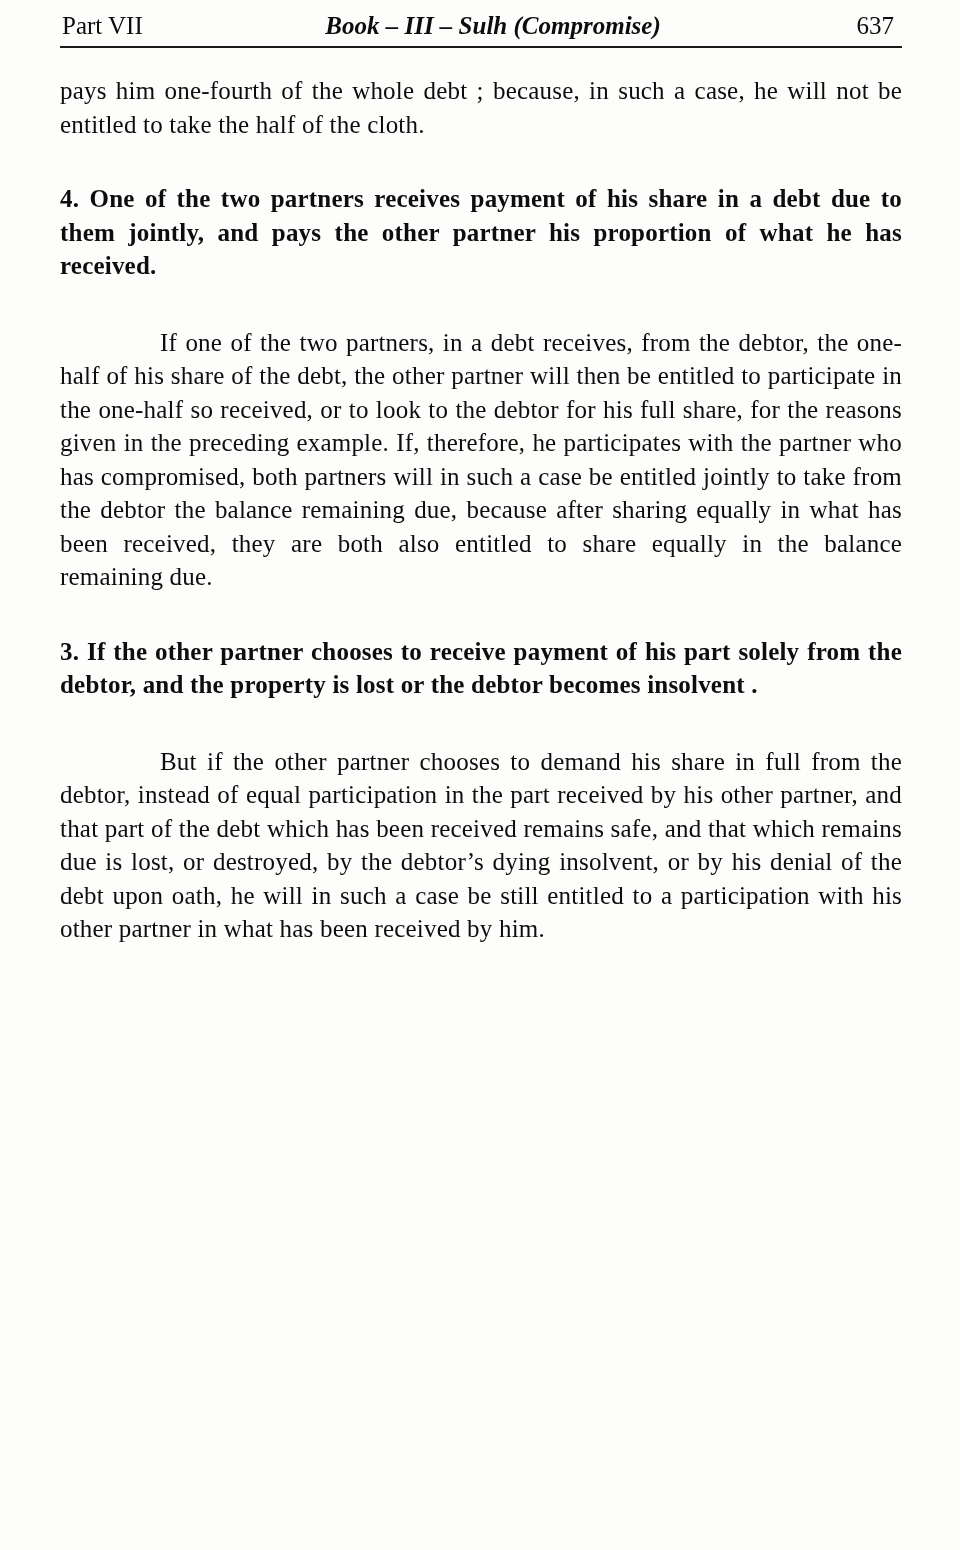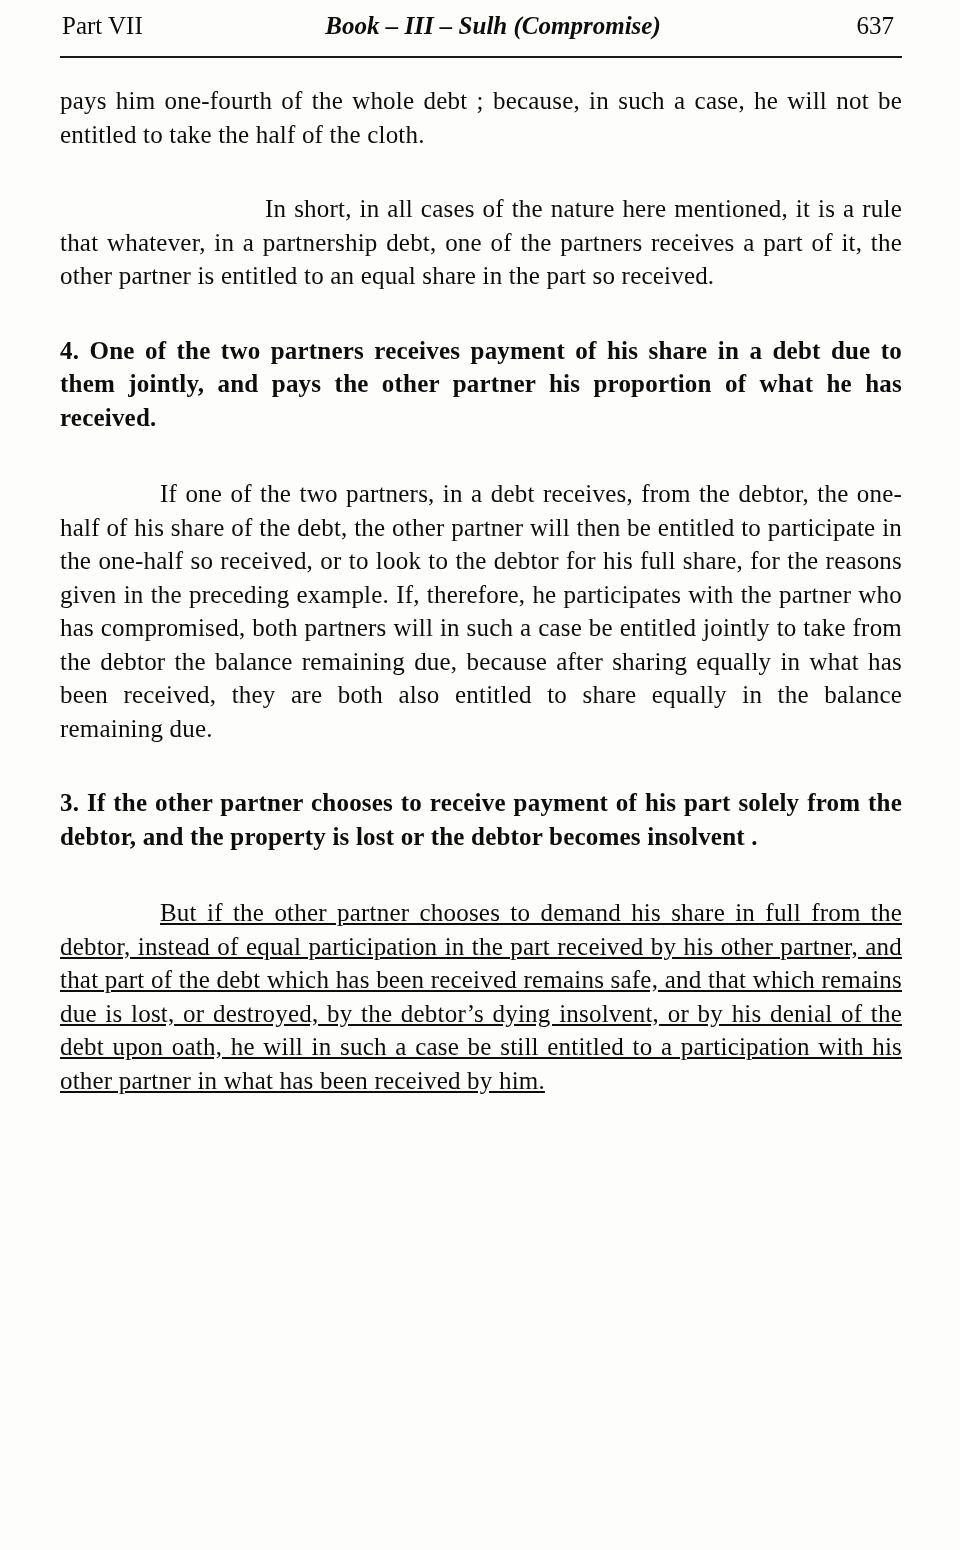--- a/index.html
+++ b/index.html
@@ -16,21 +16,21 @@
     color: #0d0d0d;
     font-family: "Liberation Serif", "DejaVu Serif", serif;
     box-sizing: border-box;
     padding: 10px 58px 20px 60px;
     overflow: hidden;
   }
   .page-header {
     display: flex;
     align-items: baseline;
     font-size: 25px;
-    padding: 2px 2px 16px 2px;
+    padding: 2px 2px 6px 2px;
   }
   .header-part {
     min-width: 140px;
     text-align: left;
   }
   .header-title {
     flex: 1;
     text-align: center;
     font-weight: bold;
     font-style: italic;
@@ -49,21 +49,20 @@
     font-size: 25px;
     line-height: 33.5px;
     text-align: justify;
     letter-spacing: 0.2px;
   }
   .para {
     margin: 0 0 41px 0;
   }
   .para.tight {
     margin-bottom: 0;
-    text-decoration: underline;
   }
   .indent-lg { text-indent: 205px; }
   .indent    { text-indent: 100px; margin-top: 43px; }
   .heading   { font-weight: bold; }
 </style>
 </head>
 <body>
 
 <div class="page">
 
@@ -72,21 +71,20 @@
     <span class="header-title">Book – III – Sulh (Compromise)</span>
     <span class="header-pagenum">637</span>
   </div>
 
   <hr class="header-rule">
 
   <div class="body-text">
 
     <p class="para">pays him one-fourth of the whole debt ; because, in such a case, he will not be entitled to take the half of the cloth.</p>
 
-    <p class="para indent-lg">In short, in all cases of the nature here mentioned, it is a rule that whatever, in a partnership debt, one of the partners receives a part of it, the other partner is entitled to an equal share in the part so received.</p>
 
     <p class="para heading">4.  One of the two partners receives payment of his share in a debt due to them jointly, and pays the other partner his proportion of what he has received.</p>
 
     <p class="para indent">If one of the two partners, in a debt receives, from the debtor, the one-half of his share of the debt, the other partner will then be entitled to participate in the one-half so received, or to look to the debtor for his full share, for the reasons given in the preceding example. If, therefore, he participates with the partner who has compromised, both partners will in such a case be entitled jointly to take from the debtor the balance remaining due, because after sharing equally in what has been received, they are both also entitled to share equally in the balance remaining due.</p>
 
     <p class="para heading">3.  If the other partner chooses to receive payment of his part solely from the debtor, and the property is lost or the debtor becomes insolvent .</p>
 
     <p class="para tight indent">But if the other partner chooses to demand his share in full from the debtor, instead of equal participation in the part received by his other partner, and that part of the debt which has been received remains safe, and that which remains due is lost, or destroyed, by the debtor’s dying insolvent, or by his denial of the debt upon oath, he will in such a case be still entitled to a participation with his other partner in what has been received by him.</p>
 
 

